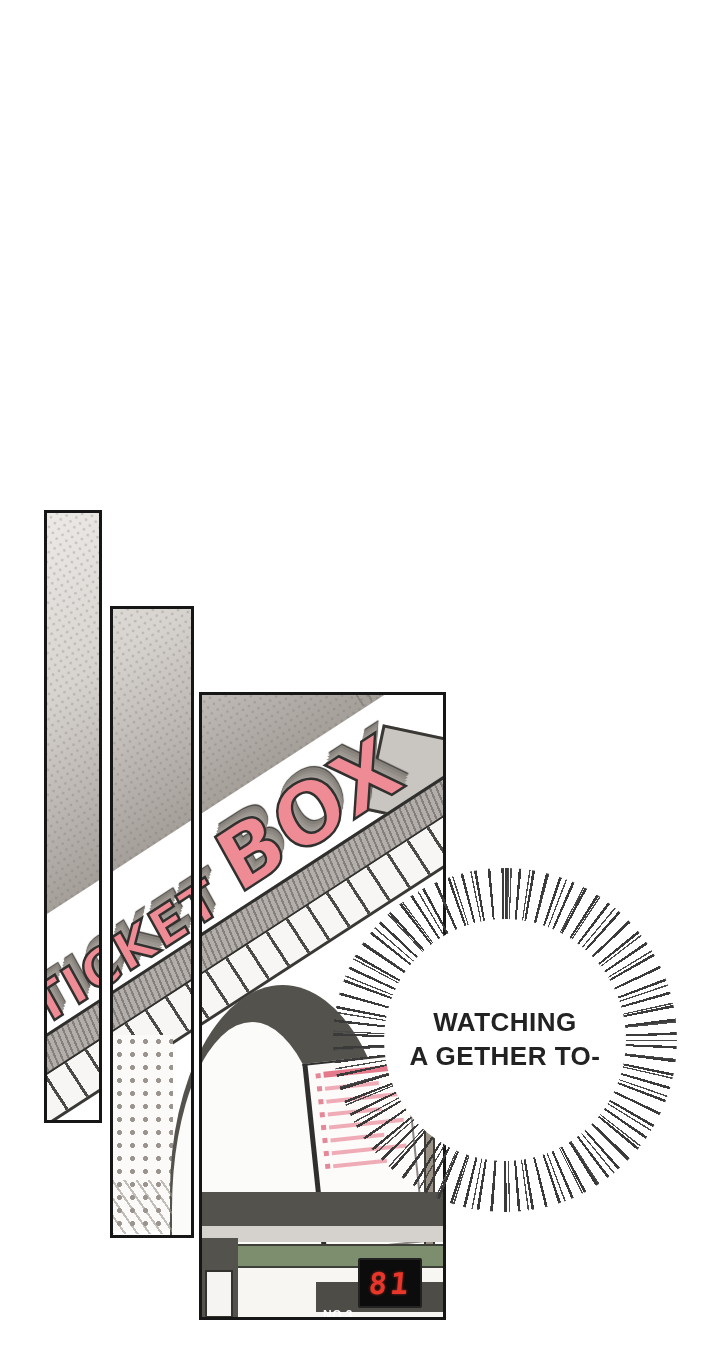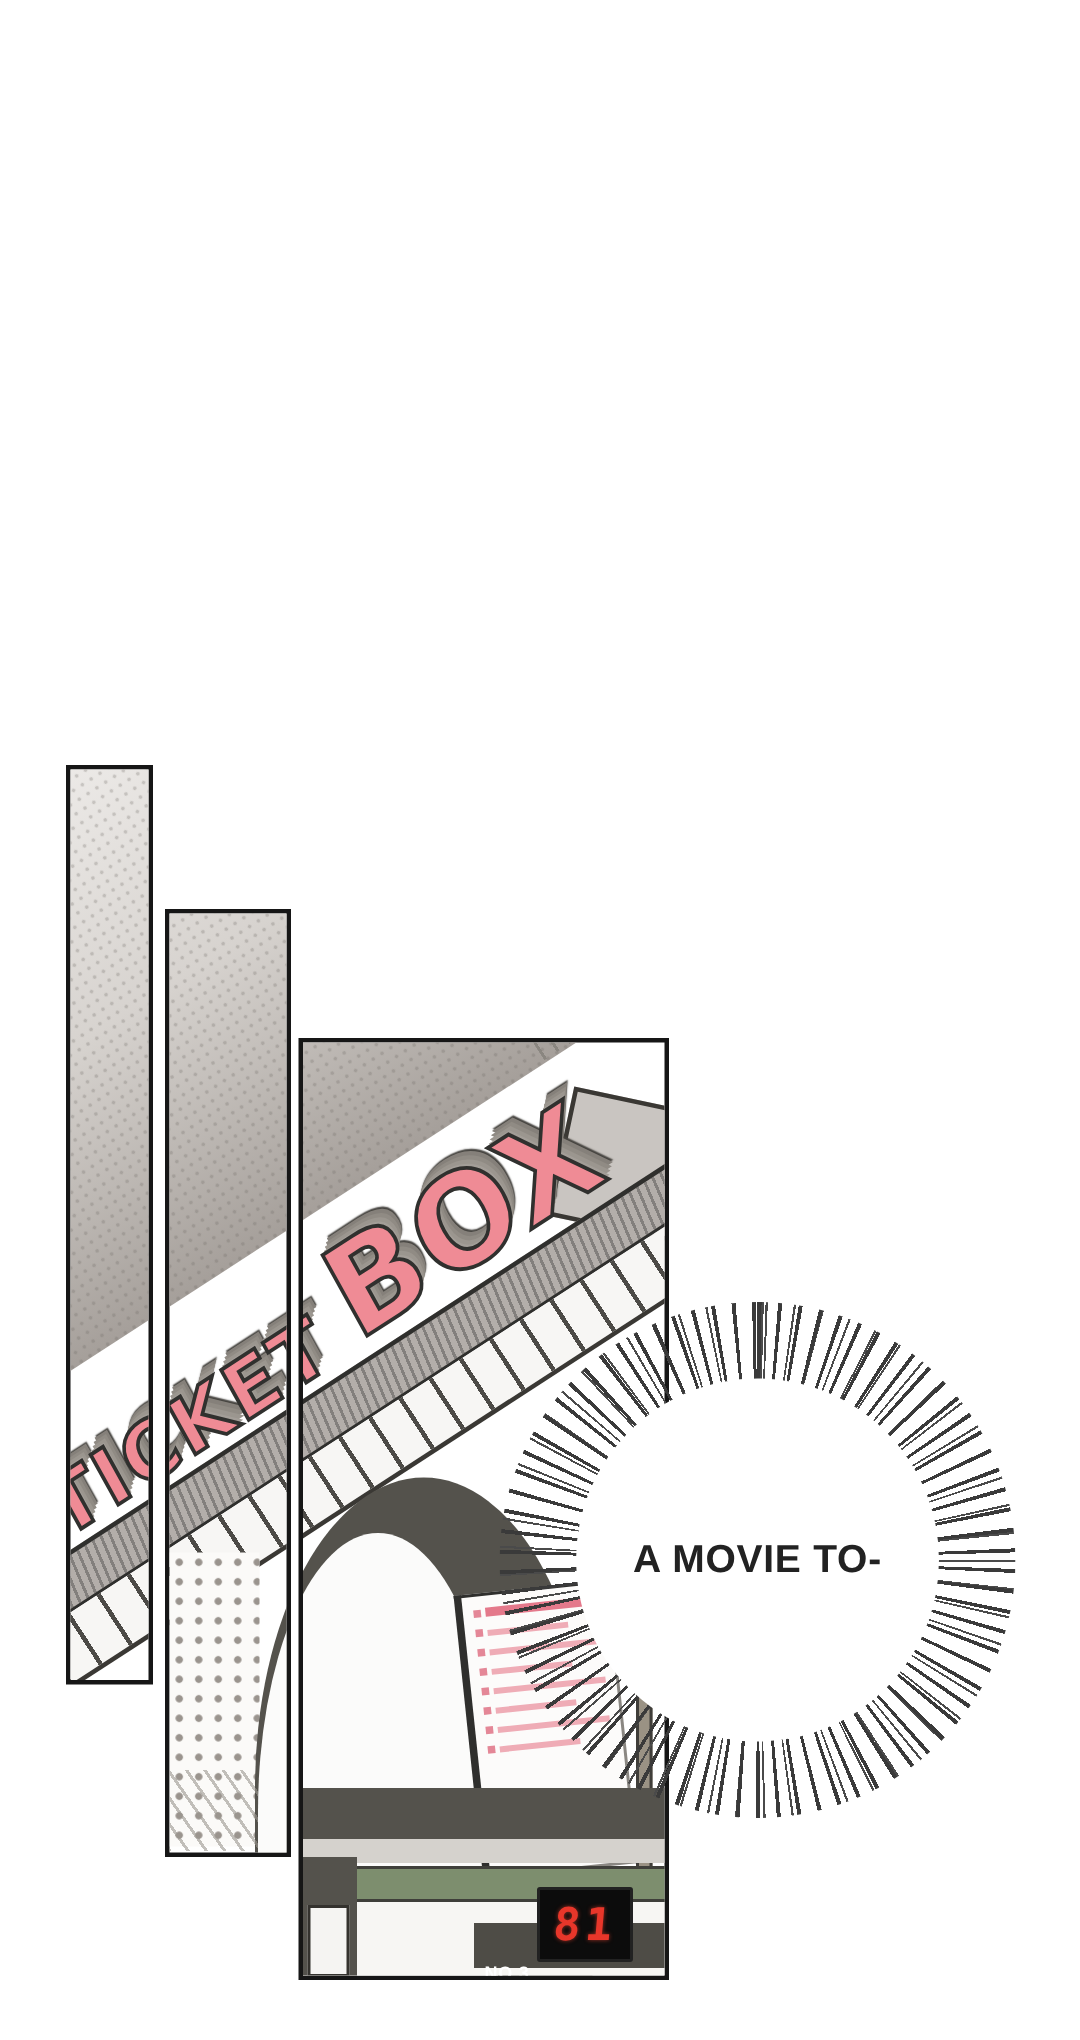--- a/index.html
+++ b/index.html
@@ -213,17 +213,18 @@
       </div>
       <div class="display">
         <span>81</span>
       </div>
     </div>
   </div>
   </div>
 
   <div class="burst">
     <div class="burst-core">
-      <div class="bubble-line">A MOVIE TO-</div>
+      <div class="bubble-line">WATCHING</div>
+      <div class="bubble-line">A GETHER TO-</div>
     </div>
   </div>
 
 </div>
 
 </body></html>

